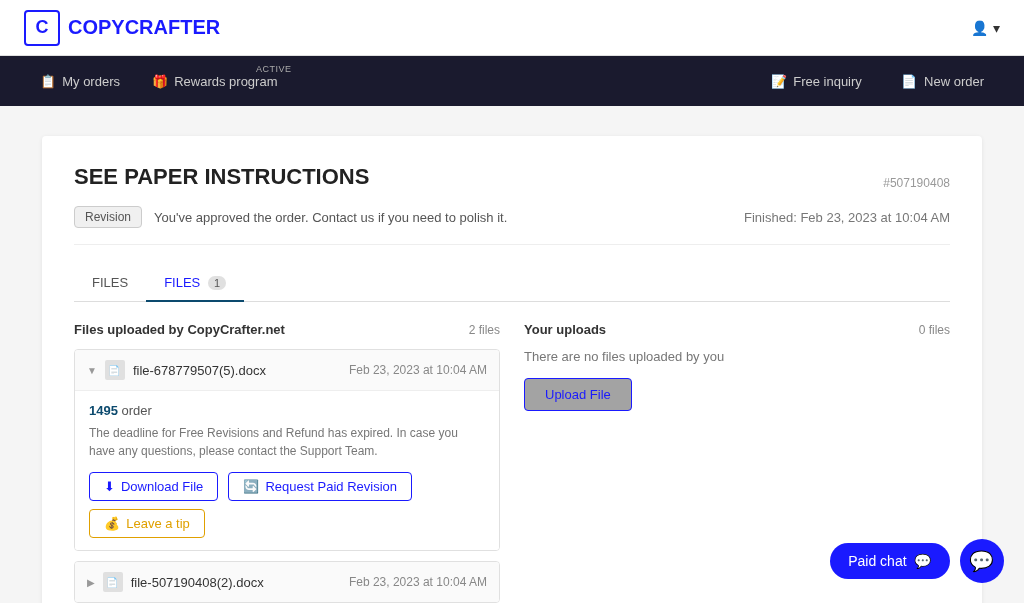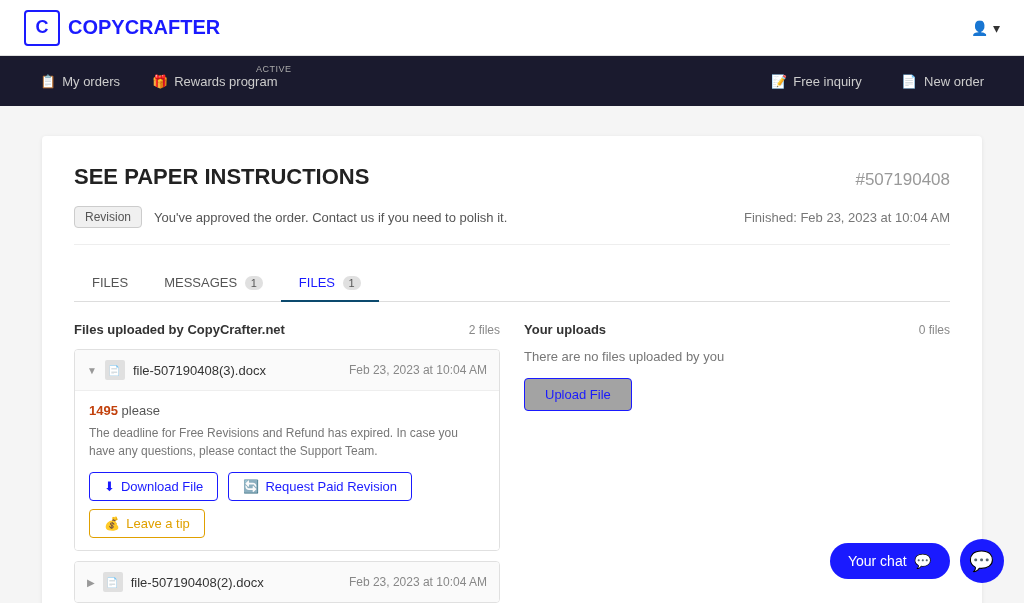--- a/index.html
+++ b/index.html
@@ -103,21 +103,21 @@
       margin-bottom: 16px;
     }
     .paper-title {
       font-size: 22px;
       font-weight: bold;
       color: #222;
       text-transform: uppercase;
     }
     .order-number {
       color: #999;
-      font-size: 17px;
+      font-size: 12px;
     }
 
     .status-bar {
       display: flex;
       align-items: center;
       justify-content: space-between;
       margin-bottom: 20px;
       padding-bottom: 16px;
       border-bottom: 1px solid #eee;
     }
@@ -242,21 +242,21 @@
     .file-details {
       padding: 12px 14px;
       border-top: 1px solid #eee;
       background: #fff;
     }
     .file-words {
       font-size: 13px;
       margin-bottom: 6px;
       color: #555;
     }
-    .file-words strong { color: #c2410c; }
+    .file-words strong { color: #0c4a6e; }
     .file-notice {
       font-size: 12px;
       color: #777;
       margin-bottom: 12px;
       line-height: 1.5;
     }
     .file-actions {
       display: flex;
       gap: 10px;
       flex-wrap: wrap;
@@ -389,24 +389,20 @@
       <span class="finished-badge">Revision</span>
       <span class="status-message">You've approved the order. Contact us if you need to polish it.</span>
     </div>
     <span class="finished-date">Finished: Feb 23, 2023 at 10:04 AM</span>
   </div>
 
   <div class="tabs">
     <div class="tab">
       <span>FILES</span>
     </div>
-    <div class="tab">
-      <span>MESSAGES</span>
-      <span class="tab-badge">1</span>
-    </div>
     <div class="tab active">
       <span>FILES</span>
       <span class="tab-badge">1</span>
     </div>
   </div>
 
   <div class="files-grid">
 
     <div class="files-left">
       <div class="section-header">
@@ -414,28 +410,28 @@
         <span class="file-count">2 files</span>
       </div>
 
       <div class="file-item">
         <div class="file-item-header">
           <div class="file-item-left">
             <span class="file-toggle">▼</span>
             <div class="file-icon">
               <span style="font-size:10px;">📄</span>
             </div>
-            <span class="file-name">file-507190408(3).docx</span>
+            <span class="file-name">file-678779507(5).docx</span>
           </div>
           <span class="file-date">Feb 23, 2023 at 10:04 AM</span>
         </div>
         <div class="file-details">
           <div class="file-words">
             <strong>1495</strong>
-            <span>please</span>
+            <span>order</span>
           </div>
           <p class="file-notice">The deadline for Free Revisions and Refund has expired. In case you have any questions, please contact the Support Team.</p>
           <div class="file-actions">
             <button class="btn-outline">
               <span>⬇</span>
               <span>Download File</span>
             </button>
             <button class="btn-outline">
               <span>🔄</span>
               <span>Request Paid Revision</span>
@@ -473,19 +469,19 @@
       <button class="btn-upload">
         <span>Upload File</span>
       </button>
     </div>
 
   </div>
 </div>
 
 <div class="live-chat-area">
   <button class="live-chat-btn">
-    <span>Your chat</span>
+    <span>Paid chat</span>
     <span>💬</span>
   </button>
   <button class="chat-icon-btn">
     <span>💬</span>
   </button>
 </div>
 
 </body></html>

